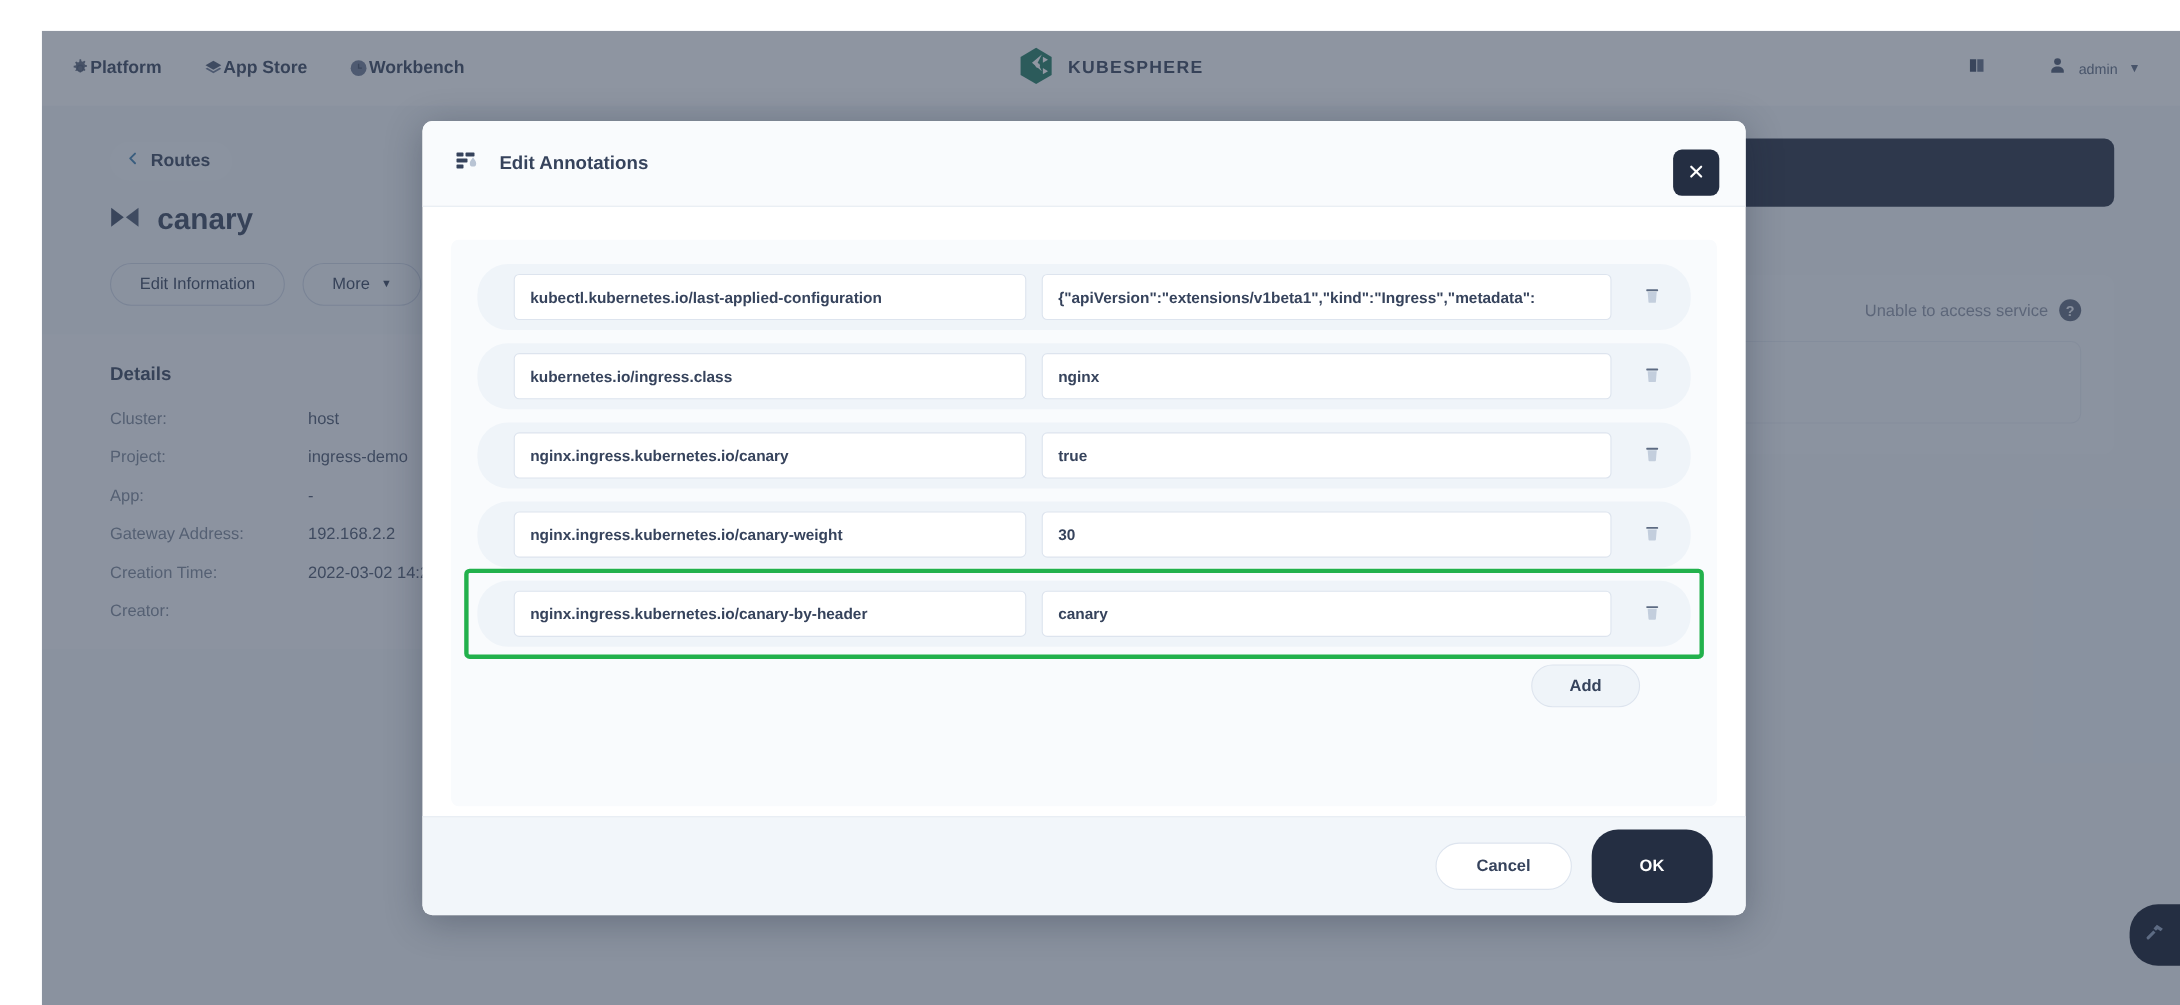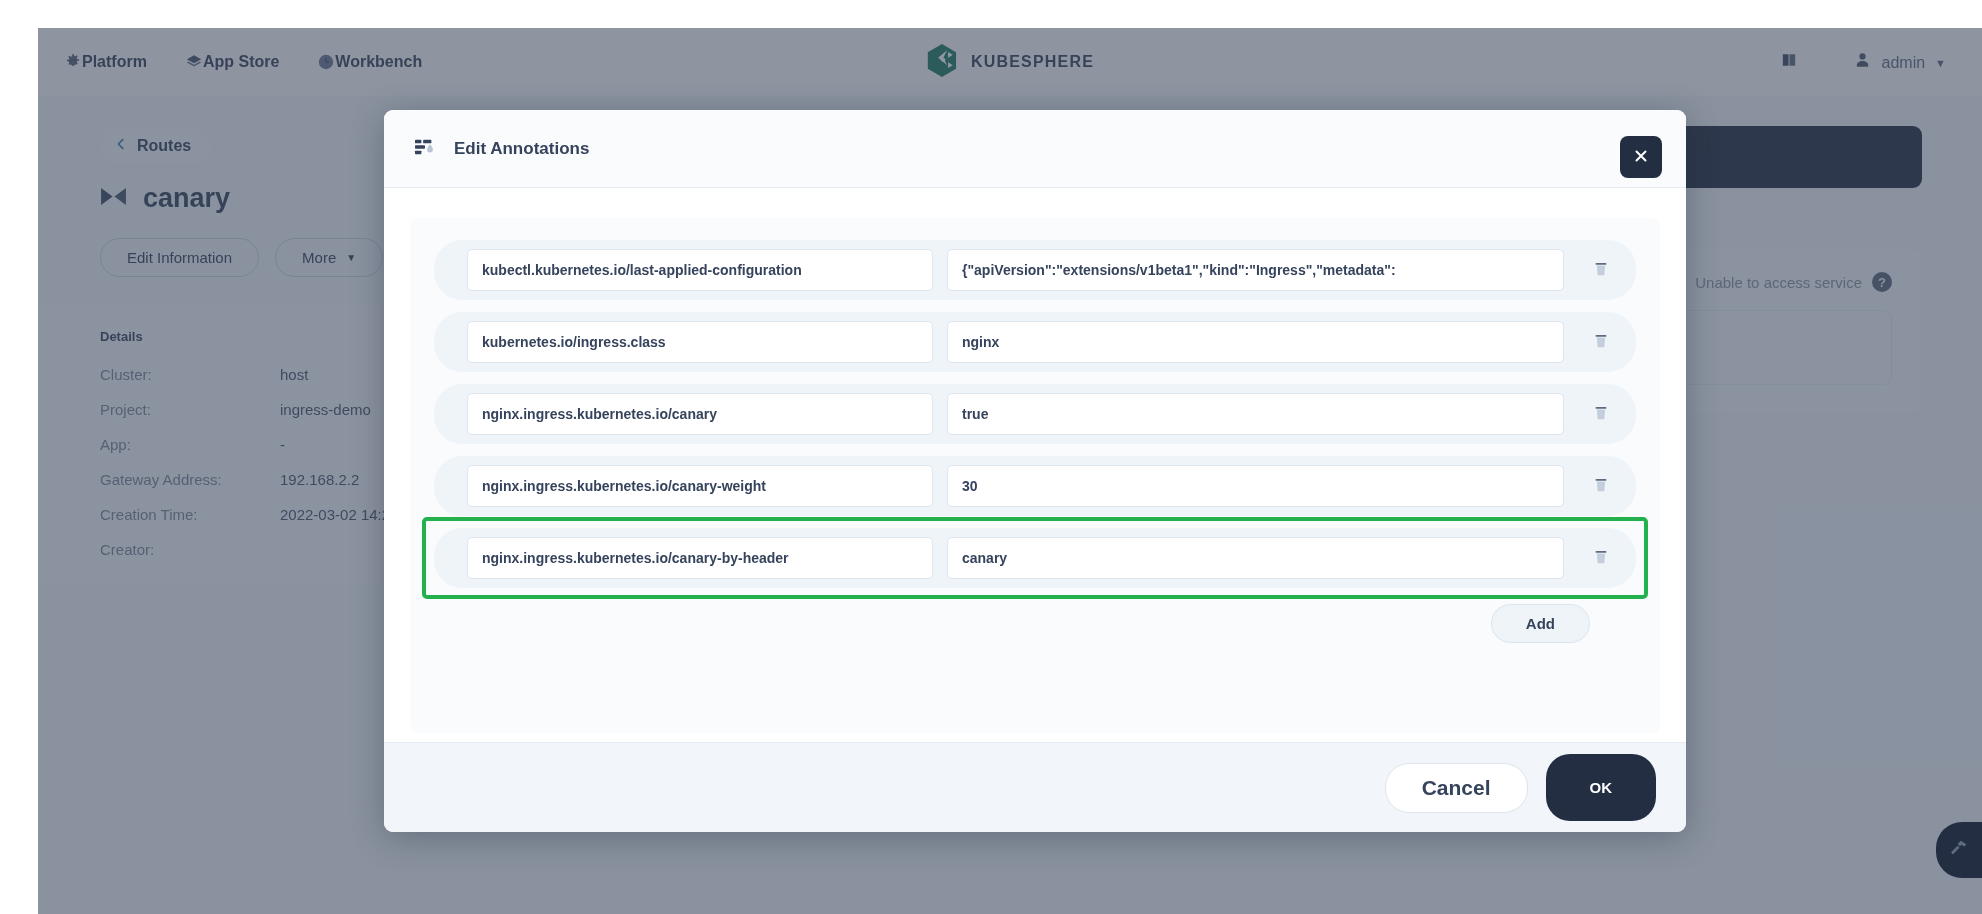--- a/index.html
+++ b/index.html
@@ -47,21 +47,21 @@
   }
   .brand-text {
     font-size: 16px; font-weight: bold; letter-spacing: 1.2px; color: #36435c;
   }
   .topbar-right {
     position: absolute; right: 36px; top: 50%;
     transform: translateY(-50%);
     display: flex; align-items: center; gap: 54px;
   }
   .user-chip { display: flex; align-items: center; gap: 10px; cursor: pointer; }
-  .user-name { font-size: 16px; color: #5d6b83; }
+  .user-name { font-size: 13px; color: #5d6b83; }
 
   
   .page-body { position: absolute; left: 0; top: 68px; width: 100%; height: 818px; }
 
   .left-col { position: absolute; left: 0; top: 0; width: 400px; }
   .back-pill {
     display: inline-flex; align-items: center; gap: 9px;
     margin: 33px 0 0 62px;
     padding: 8px 20px 8px 14px;
     background: #f2f6fa; border-radius: 22px;
@@ -77,21 +77,21 @@
   .ghost-btn {
     padding: 10px 26px; border: 1px solid #ccd4e3; border-radius: 22px;
     background: transparent; font-size: 15px; font-weight: normal; color: #36435c;
     cursor: pointer; display: inline-flex; align-items: center; gap: 10px;
   }
   .details-card {
     margin: 26px 0 0 0; padding: 26px 0 26px 62px;
     background: rgba(255,255,255,0.30);
     width: 452px; border-radius: 0 10px 10px 0;
   }
-  .details-h { font-size: 13px; font-weight: bold; color: #36435c; margin-bottom: 22px; }
+  .details-h { font-size: 17px; font-weight: bold; color: #36435c; margin-bottom: 22px; }
   .kv { display: flex; margin-bottom: 18px; font-size: 15px; }
   .kv .k { width: 180px; color: #7b8698; }
   .kv .v { color: #4a566d; }
 
   .right-col { position: absolute; right: 60px; top: 30px; width: 1020px; }
   .dark-banner {
     height: 62px; background: #242e42; border-radius: 9px; width: 100%;
   }
   .svc-card {
     margin-top: 62px; background: rgba(255,255,255,0.18);
@@ -121,21 +121,21 @@
     position: absolute; right: 0; bottom: 36px;
     width: 46px; height: 56px; background: #242e42;
     border-radius: 26px 0 0 26px;
     display: flex; align-items: center; justify-content: center;
     z-index: 60; cursor: pointer;
   }
 
   
   #modal {
     position: absolute; left: 384px; top: 110px;
-    width: 1302px; height: 722px;
+    width: 1203px; height: 722px;
     background: #ffffff; border-radius: 9px;
     box-shadow: 0 6px 34px rgba(20,30,50,0.30);
     z-index: 100; overflow: hidden;
     display: flex; flex-direction: column;
   }
   .modal-head {
     height: 78px; background: #f9fbfd; border-bottom: 1px solid #e6ebf2;
     display: flex; align-items: center; padding-left: 30px; gap: 18px;
     flex: 0 0 78px;
   }
@@ -184,21 +184,21 @@
     background: #eff4f9; font-size: 15px; font-weight: bold; color: #36435c;
     cursor: pointer; font-family: "Liberation Sans", sans-serif;
   }
   .modal-foot {
     flex: 0 0 90px; background: #f2f6fa; border-top: 1px solid #e6ebf2;
     display: flex; align-items: center; justify-content: flex-end;
     gap: 18px; padding-right: 30px;
   }
   .cancel-btn {
     padding: 12px 36px; border: 1px solid #dde4ee; border-radius: 24px;
-    background: #ffffff; font-size: 21px; font-weight: bold; color: #36435c;
+    background: #ffffff; font-size: 15px; font-weight: bold; color: #36435c;
     cursor: pointer; font-family: "Liberation Sans", sans-serif;
   }
   .ok-btn {
     padding: 25px 44px; border: none; border-radius: 24px;
     background: #242e42; color: #ffffff;
     font-size: 15px; font-weight: bold; cursor: pointer;
     font-family: "Liberation Sans", sans-serif;
   }
 </style>
 </head>

